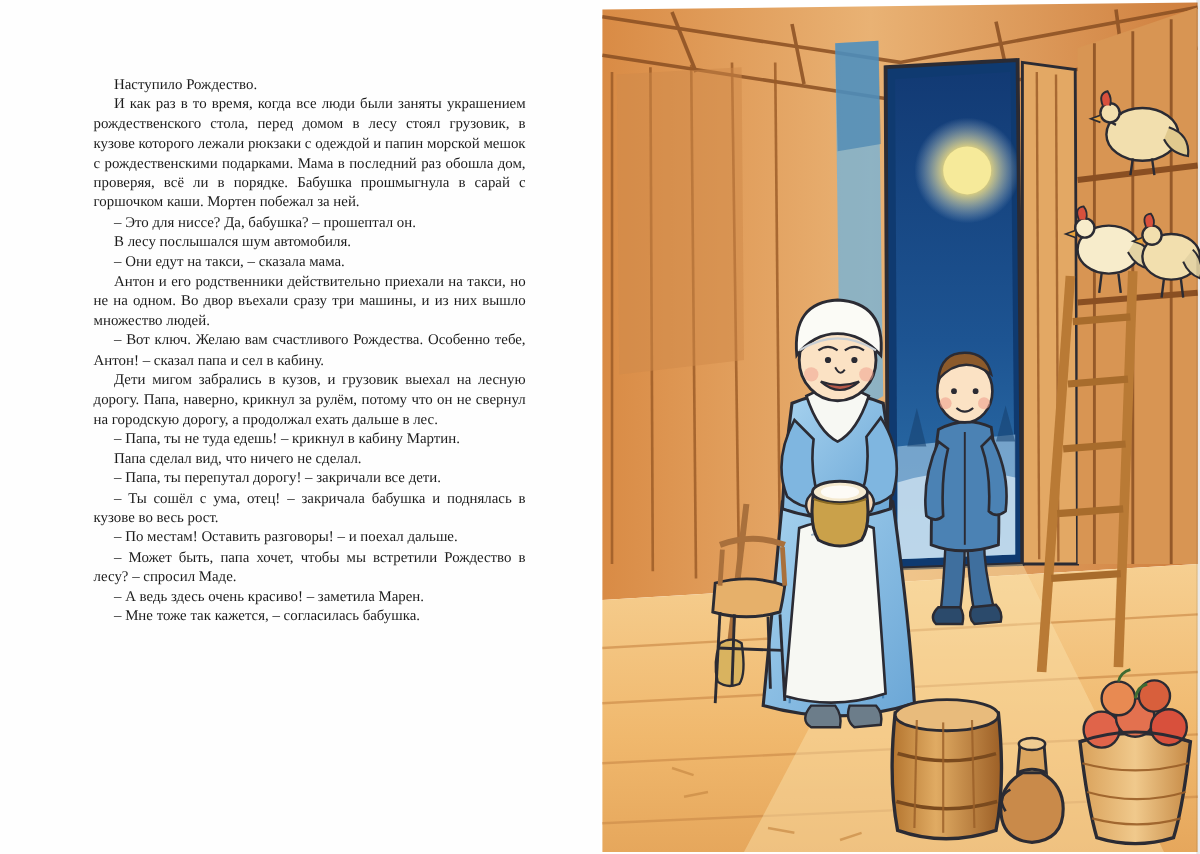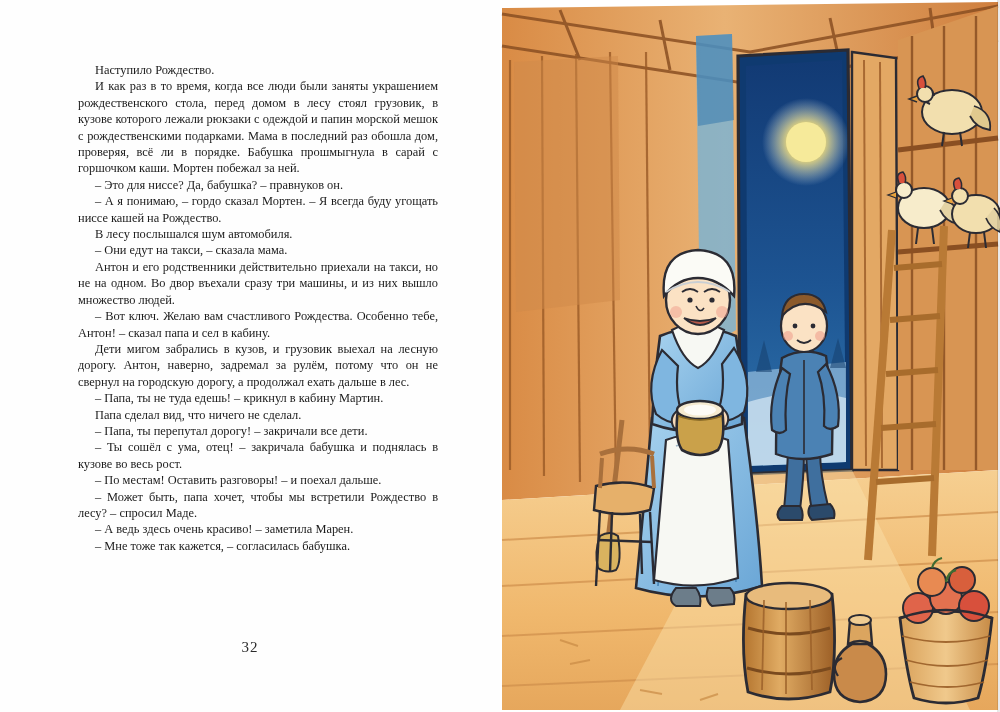--- a/index.html
+++ b/index.html
@@ -87,37 +87,35 @@
 </style>
 </head>
 <body>
 
 <div class="spread">
 
   <div class="page-left">
     <div class="text-block">
       <p class="para">Наступило Рождество.</p>
       <p class="para">И как раз в то время, когда все люди были заняты украшением рождественского стола, перед домом в лесу стоял грузовик, в кузове которого лежали рюкзаки с одеждой и папин морской мешок с рождественскими подарками. Мама в последний раз обошла дом, проверяя, всё ли в порядке. Бабушка прошмыгнула в сарай с горшочком каши. Мортен побежал за ней.</p>
-      <p class="para">– Это для ниссе? Да, бабушка? – правнуков он.</p>
-      <p class="para">– А я понимаю, – гордо сказал Мортен. – Я всегда буду угощать ниссе кашей на Рождество.</p>
+      <p class="para">– Это для ниссе? Да, бабушка? – прошептал он.</p>
       <p class="para">В лесу послышался шум автомобиля.</p>
       <p class="para">– Они едут на такси, – сказала мама.</p>
       <p class="para">Антон и его родственники действительно приехали на такси, но не на одном. Во двор въехали сразу три машины, и из них вышло множество людей.</p>
       <p class="para">– Вот ключ. Желаю вам счастливого Рождества. Особенно тебе, Антон! – сказал папа и сел в кабину.</p>
-      <p class="para">Дети мигом забрались в кузов, и грузовик выехал на лесную дорогу. Антон, наверно, задремал за рулём, потому что он не свернул на городскую дорогу, а продолжал ехать дальше в лес.</p>
+      <p class="para">Дети мигом забрались в кузов, и грузовик выехал на лесную дорогу. Папа, наверно, крикнул за рулём, потому что он не свернул на городскую дорогу, а продолжал ехать дальше в лес.</p>
       <p class="para">– Папа, ты не туда едешь! – крикнул в кабину Мартин.</p>
       <p class="para">Папа сделал вид, что ничего не сделал.</p>
       <p class="para">– Папа, ты перепутал дорогу! – закричали все дети.</p>
       <p class="para">– Ты сошёл с ума, отец! – закричала бабушка и поднялась в кузове во весь рост.</p>
       <p class="para">– По местам! Оставить разговоры! – и поехал дальше.</p>
       <p class="para">– Может быть, папа хочет, чтобы мы встретили Рождество в лесу? – спросил Маде.</p>
       <p class="para">– А ведь здесь очень красиво! – заметила Марен.</p>
       <p class="para">– Мне тоже так кажется, – согласилась бабушка.</p>
     </div>
-    <div class="folio">32</div>
   </div>
 
   <div class="page-right">
     <div class="gutter-shadow"></div>
     <div class="illo">
       <svg viewBox="0 0 500 712" xmlns="http://www.w3.org/2000/svg">
         <defs>
           <linearGradient id="floorGrad" x1="0" y1="0" x2="0" y2="1">
             <stop offset="0%" stop-color="#f6cf91"></stop>
             <stop offset="60%" stop-color="#f0b86d"></stop>

